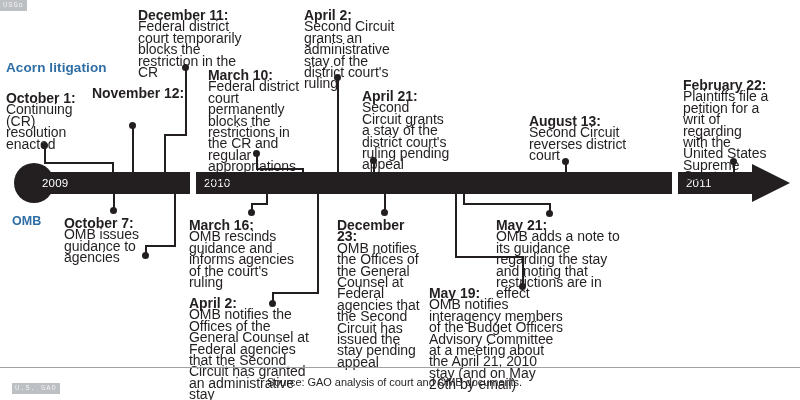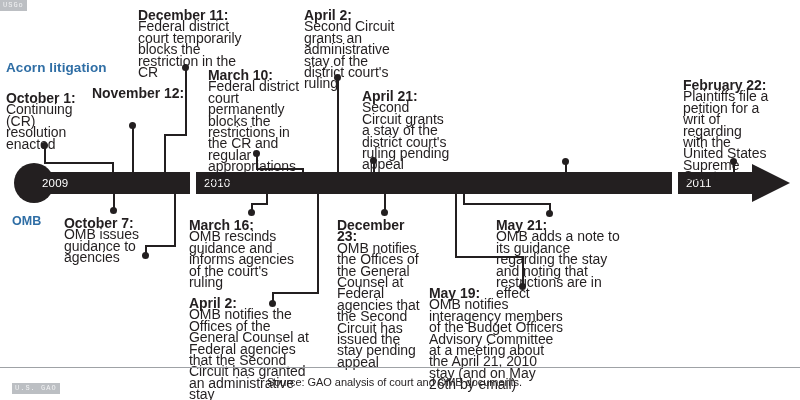--- a/index.html
+++ b/index.html
@@ -219,20 +219,24 @@
   <div class="event" style="left:304px; top:10px; width:92px;">
     <span class="hdr">April 2:</span>
     <span class="body">Second Circuit grants an administrative stay of the district court's ruling</span>
   </div>
 
   <div class="event" style="left:362px; top:91px; width:88px;">
     <span class="hdr">April 21:</span>
     <span class="body">Second Circuit grants a stay of the district court's ruling pending appeal</span>
   </div>
 
+  <div class="event" style="left:529px; top:116px; width:128px;">
+    <span class="hdr">August 13:</span>
+    <span class="body">Second Circuit reverses district court</span>
+  </div>
 
   <div class="event" style="left:683px; top:80px; width:86px;">
     <span class="hdr">February 22:</span>
     <span class="body">Plaintiffs file a petition for a writ of regarding  with the United States Supreme Court</span>
   </div>
 
   <div class="event" style="left:64px; top:218px; width:106px;">
     <span class="hdr">October 7:</span>
     <span class="body">OMB issues guidance to agencies</span>
   </div>

